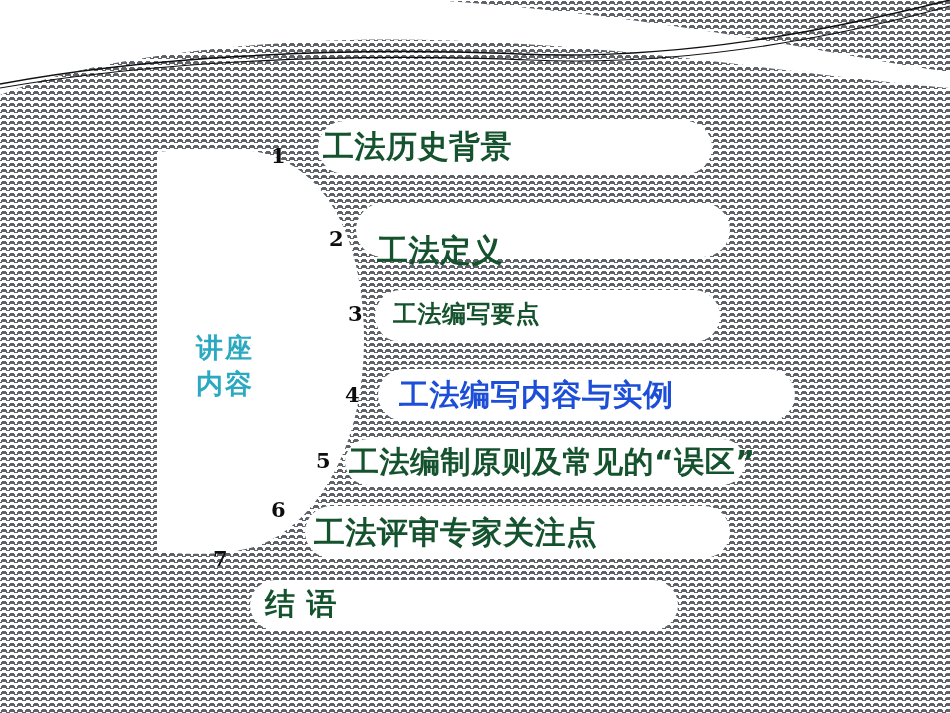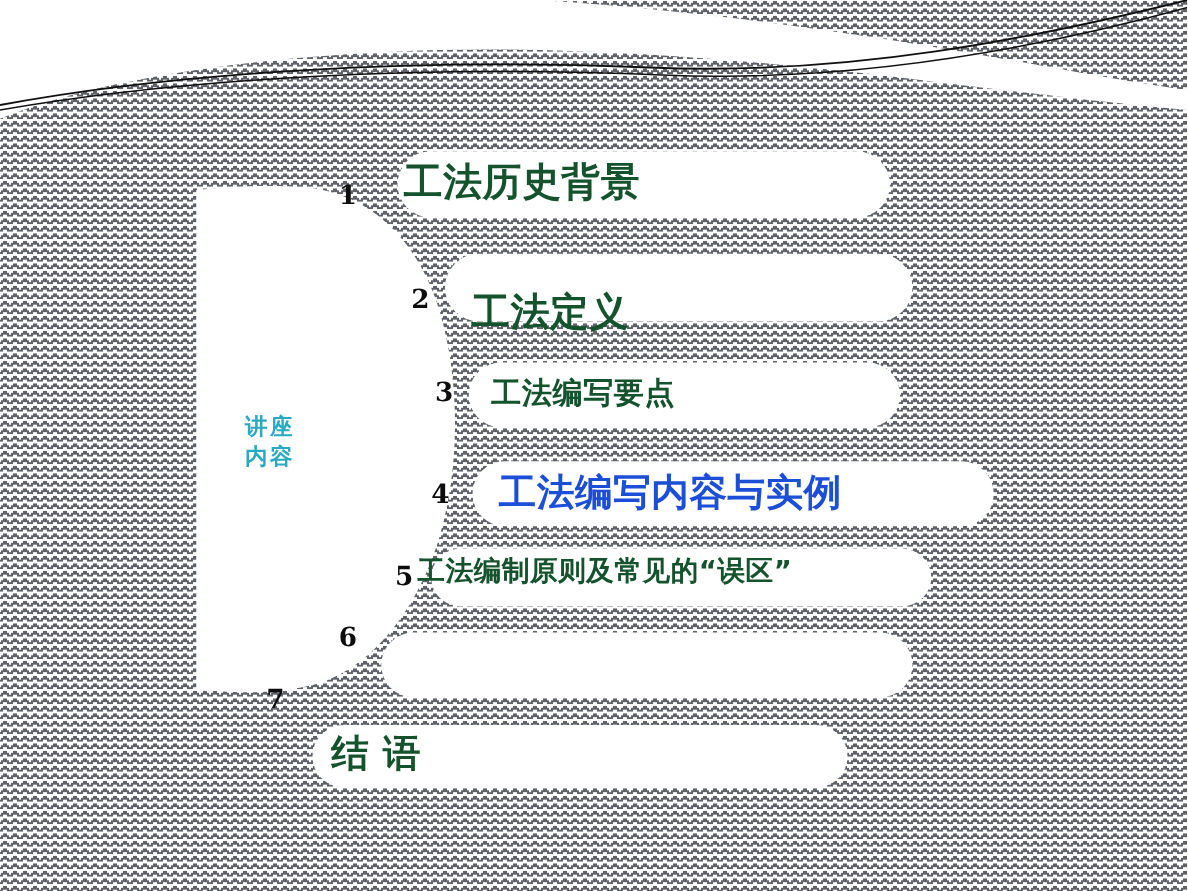--- a/index.html
+++ b/index.html
@@ -77,21 +77,21 @@
   }
 
   
   #center-label {
     position: absolute;
     left: 196px;
     top: 330px;
     z-index: 6;
     color: #2BA9C1;
     font-weight: 700;
-    font-size: 18px;
+    font-size: 27px;
     line-height: 1.32;
     text-align: center;
     white-space: nowrap;
     letter-spacing: 2px;
   }
 </style>
 </head>
 <body>
 
 <div id="slide">
@@ -164,21 +164,22 @@
   <div class="num" style="left:348px; top:303px;">3</div>
   <div class="num" style="left:345px; top:384px;">4</div>
   <div class="num" style="left:316px; top:450px;">5</div>
   <div class="num" style="left:271px; top:499px;">6</div>
   <div class="num" style="left:213px; top:548px;">7</div>
 
   <div class="row-text teal" style="left:323px; top:131px; font-size:31px;">工法历史背景</div>
   <div class="row-text teal" style="left:377px; top:215px; font-size:31px;margin-top:20px;">工法定义</div>
   <div class="row-text teal" style="left:393px; top:302px; font-size:24px;">工法编写要点</div>
   <div class="row-text navy" style="left:399px; top:380px; font-size:30px;">工法编写内容与实例</div>
-  <div class="row-text teal" style="left:334px; top:447px; font-size:22px;">工法编制原则及常见的“误区”</div>
+  <div class="row-text teal" style="left:349px; top:447px; font-size:30px;">工法编制原则及常见的“误区”</div>
+  <div class="row-text teal" style="left:314px; top:517px; font-size:31px;">工法评审专家关注点</div>
   <div class="row-text teal" style="left:265px; top:589px; font-size:30px;">结 语</div>
 
   <div id="center-label">
     <div>讲座</div>
     <div>内容</div>
   </div>
 
 </div>
 
 </body></html>

